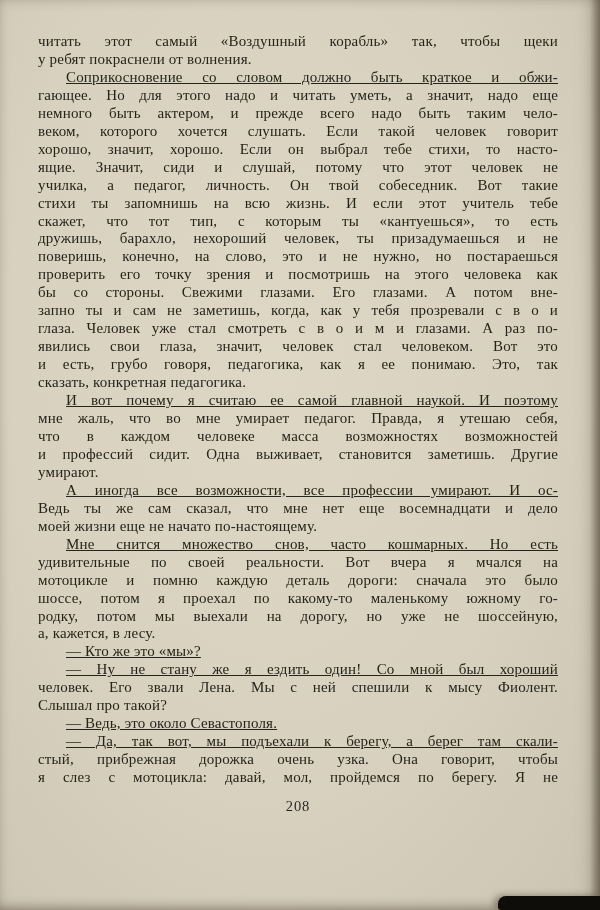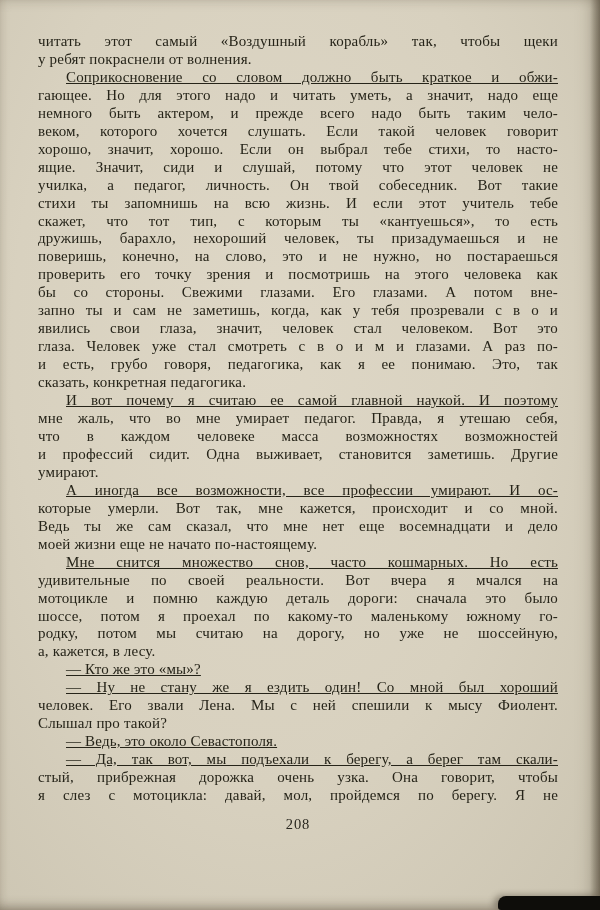--- a/index.html
+++ b/index.html
@@ -73,38 +73,37 @@
       <div class="line">хорошо, значит, хорошо. Если он выбрал тебе стихи, то насто-</div>
       <div class="line">ящие. Значит, сиди и слушай, потому что этот человек не</div>
       <div class="line">училка, а педагог, личность. Он твой собеседник. Вот такие</div>
       <div class="line">стихи ты запомнишь на всю жизнь. И если этот учитель тебе</div>
       <div class="line">скажет, что тот тип, с которым ты «кантуешься», то есть</div>
       <div class="line">дружишь, барахло, нехороший человек, ты призадумаешься и не</div>
       <div class="line">поверишь, конечно, на слово, это и не нужно, но постараешься</div>
       <div class="line">проверить его точку зрения и посмотришь на этого человека как</div>
       <div class="line">бы со стороны. Свежими глазами. Его глазами. А потом вне-</div>
       <div class="line">запно ты и сам не заметишь, когда, как у тебя прозревали с в о и</div>
+      <div class="line">глаза. Человек уже стал смотреть с в о и м и глазами. А раз по-</div>
       <div class="line">явились свои глаза, значит, человек стал человеком. Вот это</div>
-      <div class="line">глаза. Человек уже стал смотреть с в о и м и глазами. А раз по-</div>
       <div class="line">и есть, грубо говоря, педагогика, как я ее понимаю. Это, так</div>
       <div class="line last">сказать, конкретная педагогика.</div>
       <div class="line indent">И вот почему я считаю ее самой главной наукой. И поэтому</div>
       <div class="line">мне жаль, что во мне умирает педагог. Правда, я утешаю себя,</div>
       <div class="line">что в каждом человеке масса возможностях возможностей</div>
       <div class="line">и профессий сидит. Одна выживает, становится заметишь. Другие</div>
       <div class="line last">умирают.</div>
       <div class="line indent">А иногда все возможности, все профессии умирают. И ос-</div>
-      <div class="line">которые умерли. Вот так, мне кажется, происходит и со мной.</div>
       <div class="line">Ведь ты же сам сказал, что мне нет еще восемнадцати и дело</div>
       <div class="line last">моей жизни еще не начато по-настоящему.</div>
       <div class="line indent">Мне снится множество снов, часто кошмарных. Но есть</div>
       <div class="line">удивительные по своей реальности. Вот вчера я мчался на</div>
       <div class="line">мотоцикле и помню каждую деталь дороги: сначала это было</div>
       <div class="line">шоссе, потом я проехал по какому-то маленькому южному го-</div>
-      <div class="line">родку, потом мы считаю на дорогу, но уже не шоссейную,</div>
+      <div class="line">родку, потом мы выехали на дорогу, но уже не шоссейную,</div>
       <div class="line last">а, кажется, в лесу.</div>
       <div class="line last indent">— Кто же это «мы»?</div>
       <div class="line indent">— Ну не стану же я ездить один! Со мной был хороший</div>
       <div class="line">человек. Его звали Лена. Мы с ней спешили к мысу Фиолент.</div>
       <div class="line last">Слышал про такой?</div>
       <div class="line last indent">— Ведь, это около Севастополя.</div>
       <div class="line indent">— Да, так вот, мы подъехали к берегу, а берег там скали-</div>
       <div class="line">стый, прибрежная дорожка очень узка. Она говорит, чтобы</div>
       <div class="line">я слез с мотоцикла: давай, мол, пройдемся по берегу. Я не</div>
     </div>

